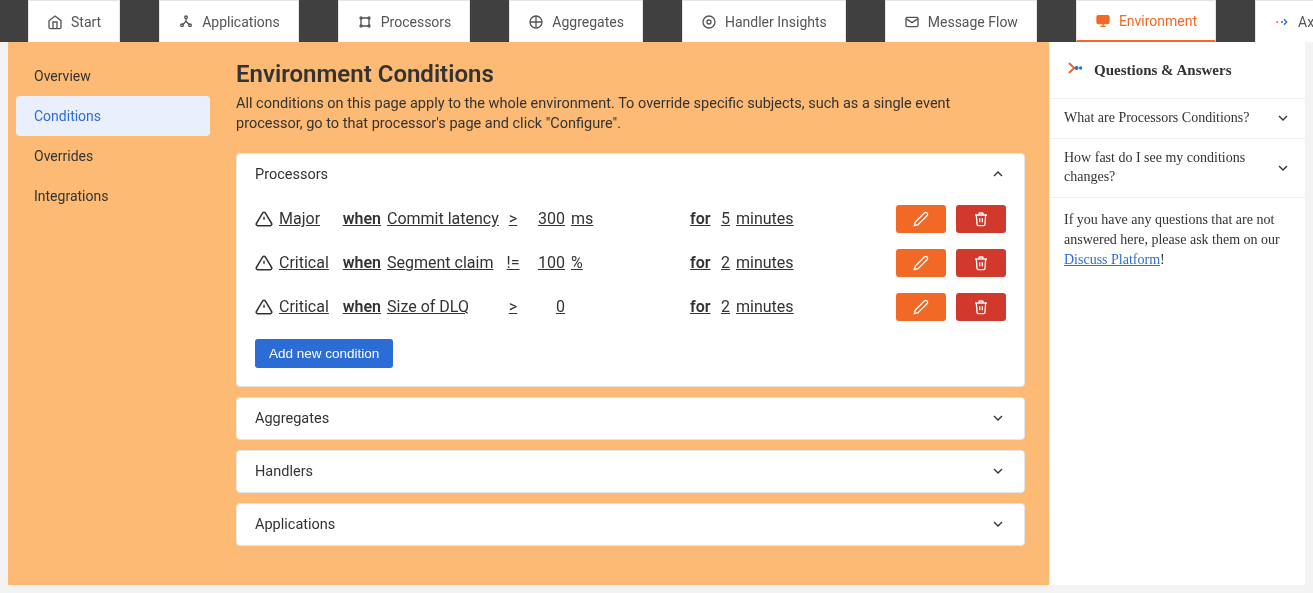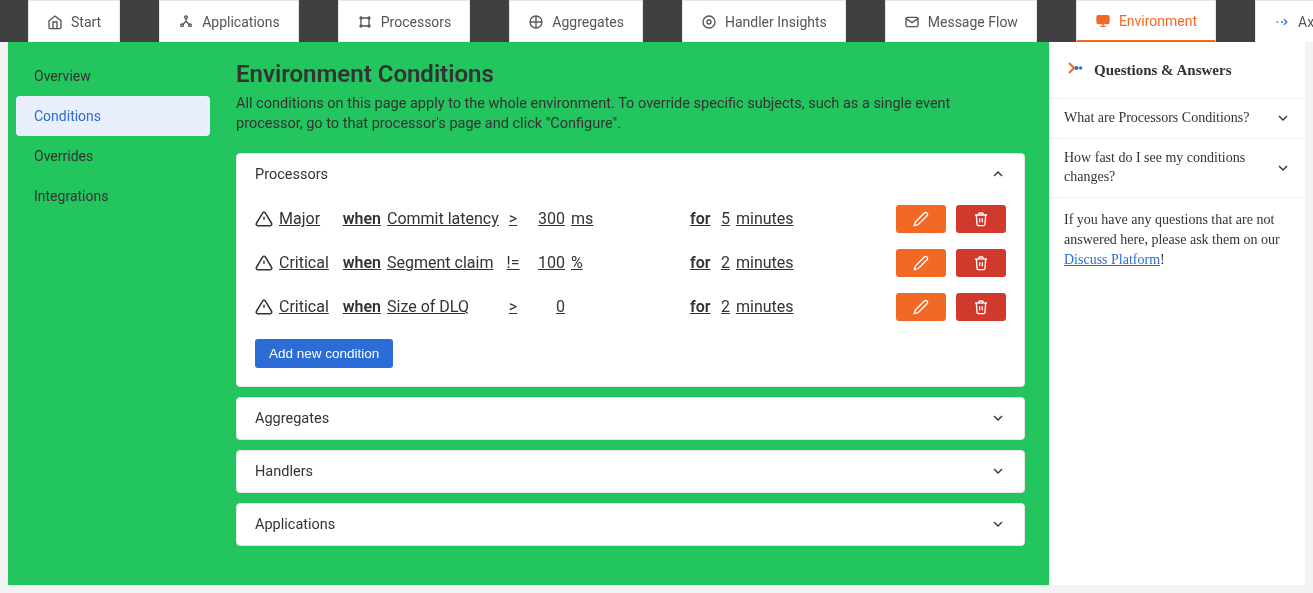--- a/index.html
+++ b/index.html
@@ -44,21 +44,21 @@
     .nav-tab.active {
       border-bottom: 2px solid #f26825;
       color: #f26825;
     }
     .nav-tab.active svg { stroke: #f26825; fill: #f26825;}
     .nav-icon svg { display: block; }
     .content-area {
       position: absolute;
       top: 42px;
       left: 8px; right: 8px; bottom: 8px;
-      background: #22c55e;
+      background: #fdba74;
       display: flex;
     }
     .sidebar {
       width: 210px;
       padding: 14px 0;
       flex-shrink: 0;
     }
     .sidebar-item {
       padding: 12px 26px;
       cursor: pointer;

